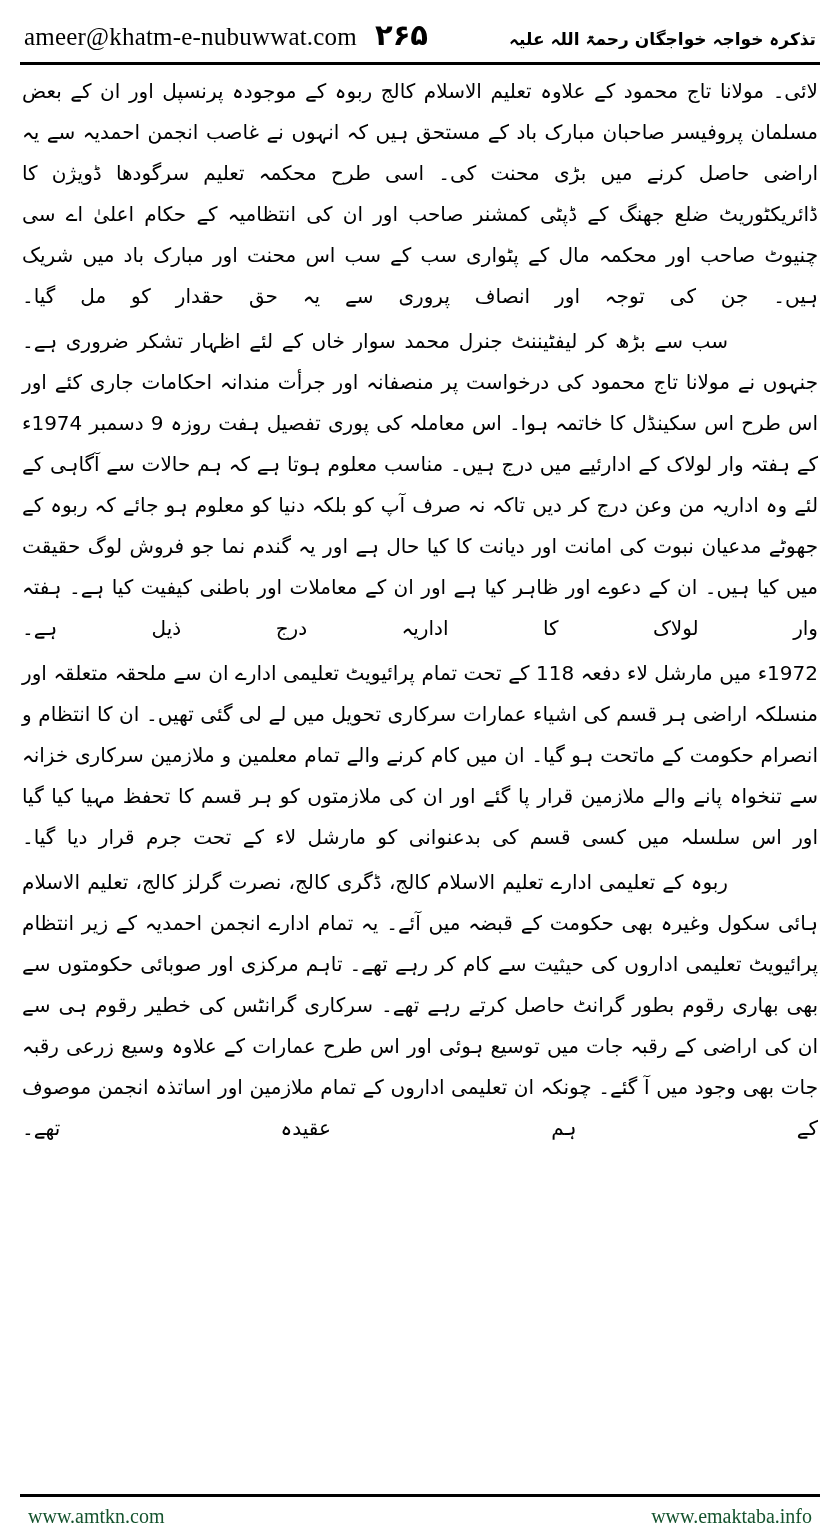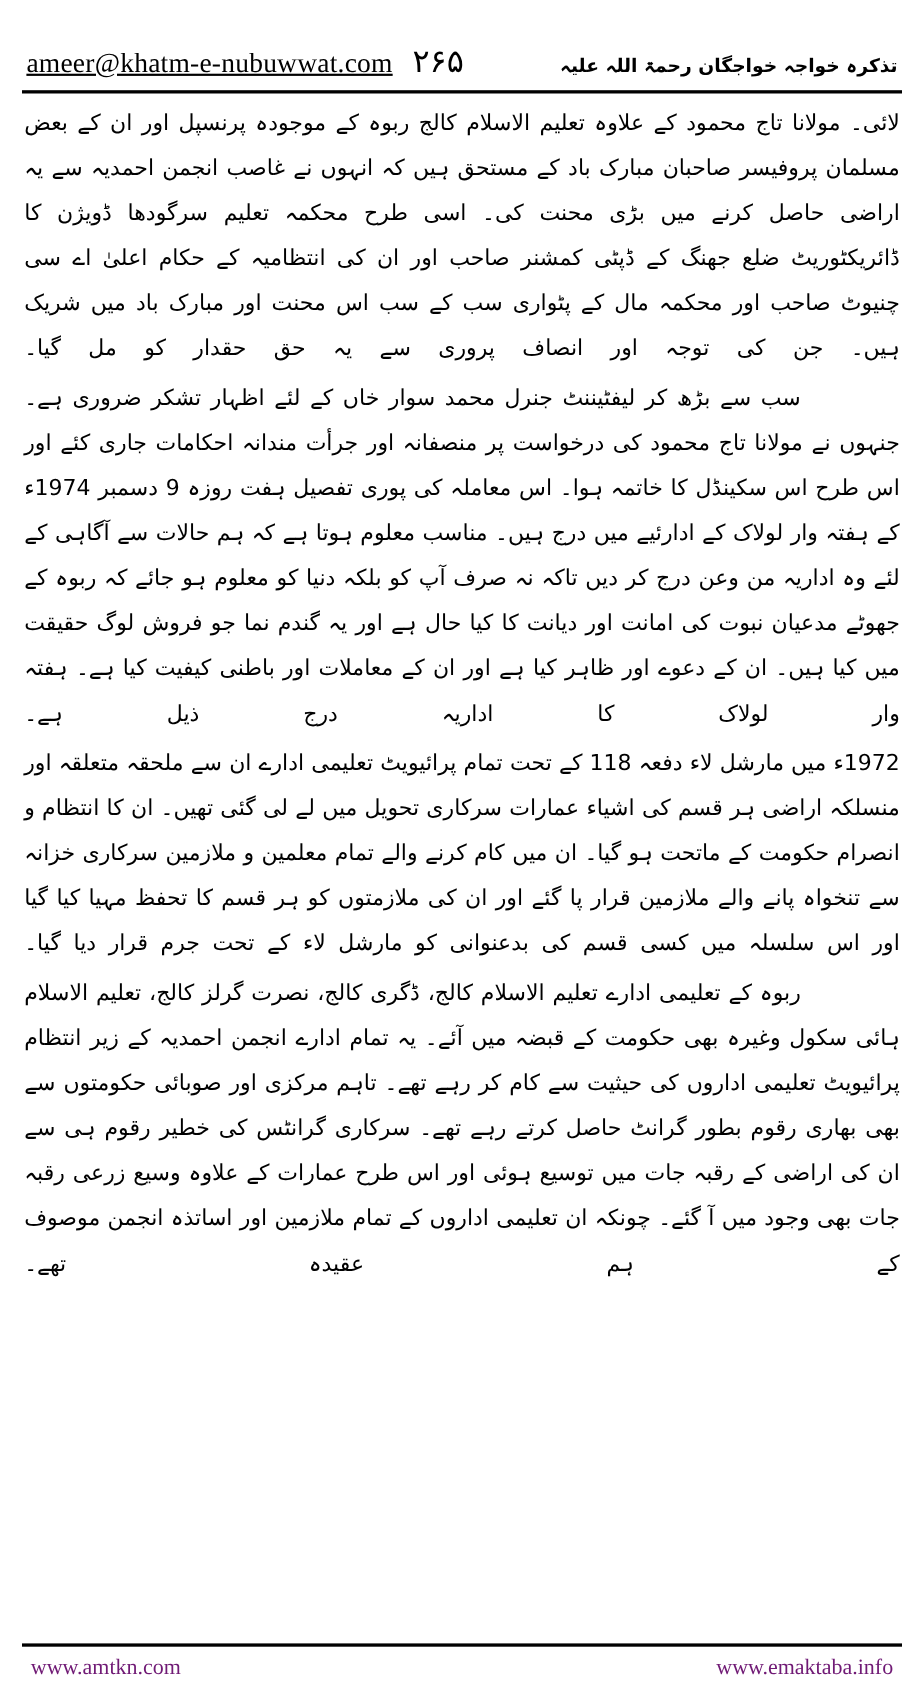--- a/index.html
+++ b/index.html
@@ -38,29 +38,27 @@
     display: flex;
     align-items: baseline;
     gap: 18px;
   }
   .site-email {
     font-family: "Liberation Serif", serif;
     font-size: 25px;
     font-weight: 400;
     letter-spacing: 0.2px;
     white-space: nowrap;
-    text-decoration: underline;
   }
   .page-number {
     font-family: "DejaVu Sans", sans-serif;
     font-size: 29px;
-    font-weight: 400;
+    font-weight: 700;
     direction: rtl;
     white-space: nowrap;
-    margin-top: 20px;
   }
   .book-title {
     font-family: "DejaVu Sans", sans-serif;
     font-size: 17px;
     direction: rtl;
     white-space: nowrap;
     font-weight: 600;
     text-align: center;
   }
 
@@ -104,21 +102,21 @@
     align-items: baseline;
     width: 100%;
     box-sizing: border-box;
     padding: 0 10px 2px 10px;
     font-family: "Liberation Serif", serif;
     font-size: 20px;
     font-weight: 400;
     color: #000;
   }
   .footer a, .footer span.link {
-    color: #701a75;
+    color: #14532d;
     text-decoration: none;
     white-space: nowrap;
     text-align: right;
   }
 </style>
 </head>
 <body>
 
 <div class="page">
 

